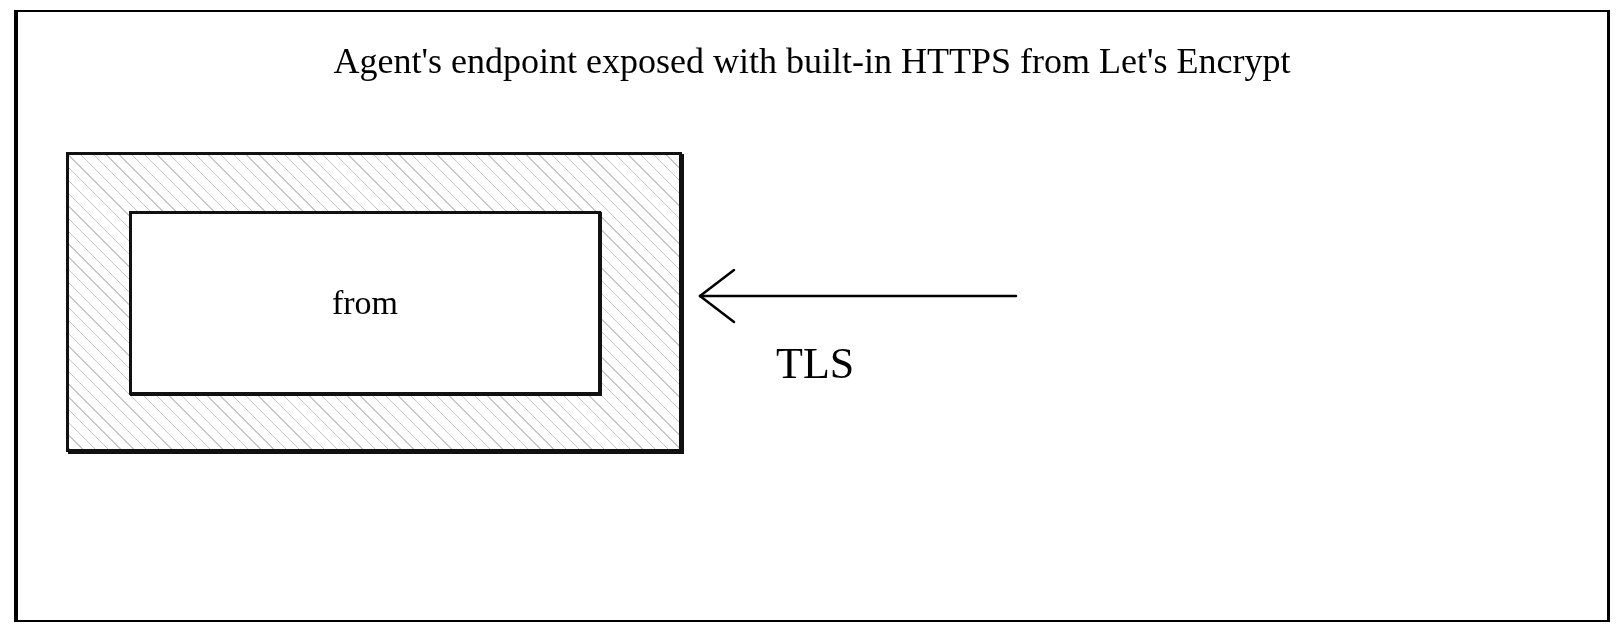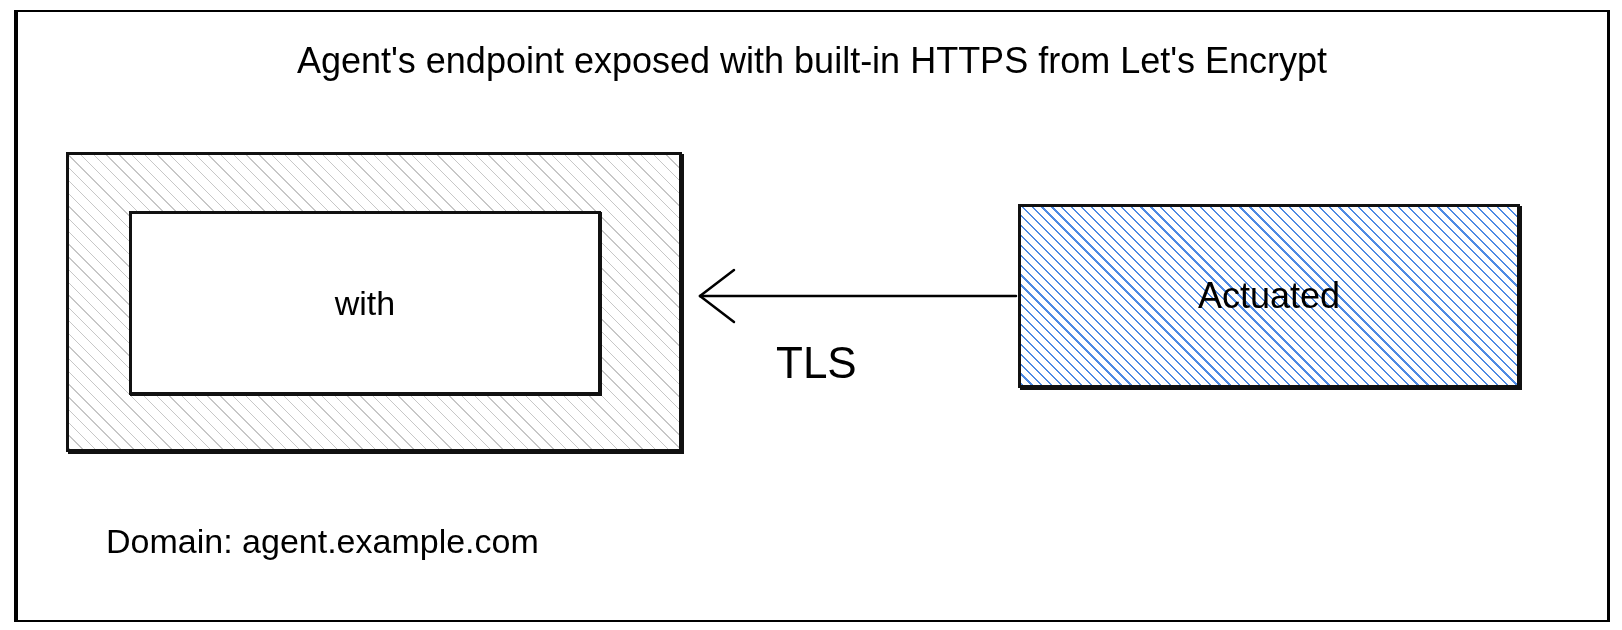--- a/index.html
+++ b/index.html
@@ -13,20 +13,21 @@
   }
   .outer-frame {
     position: absolute;
     left: 14px;
     top: 10px;
     width: 1592px;
     height: 608px;
     border: 2px solid #000;
     box-shadow: 2px 0 0 #000 inset, -1px 0 0 #000 inset;
     background: #fff;
+    font-family: Liberation Serif, serif;
   }
   .title {
     position: absolute;
     top: 28px;
     left: 0;
     width: 100%;
     text-align: center;
     font-size: 36px;
   }
   .server-box {
@@ -134,33 +135,27 @@
 </style>
 </head>
 <body>
 
 <div class="outer-frame">
 
   <div class="title">Agent's endpoint exposed with built-in HTTPS from Let's Encrypt</div>
 
   <div class="server-box hatch-gray">
     <div class="agent-box">
-      <div class="line1">with</div>
+      <div class="line1">from</div>
     </div>
   </div>
 
   <svg class="arrow-svg" viewBox="0 0 340 80">
     <line x1="22" y1="40" x2="338" y2="40" stroke="#000" stroke-width="2.5" stroke-linecap="round"></line>
     <line x1="22" y1="40" x2="56" y2="14" stroke="#000" stroke-width="2.5" stroke-linecap="round"></line>
     <line x1="22" y1="40" x2="56" y2="66" stroke="#000" stroke-width="2.5" stroke-linecap="round"></line>
   </svg>
 
   <div class="tls-label">TLS</div>
 
-  <div class="actuated-box hatch-blue">
-    <div class="label">Actuated</div>
-  </div>
 
-  <div class="domain-label">
-    <span>Domain: </span><span>agent.example.com</span>
-  </div>
 
 </div>
 
 </body></html>

